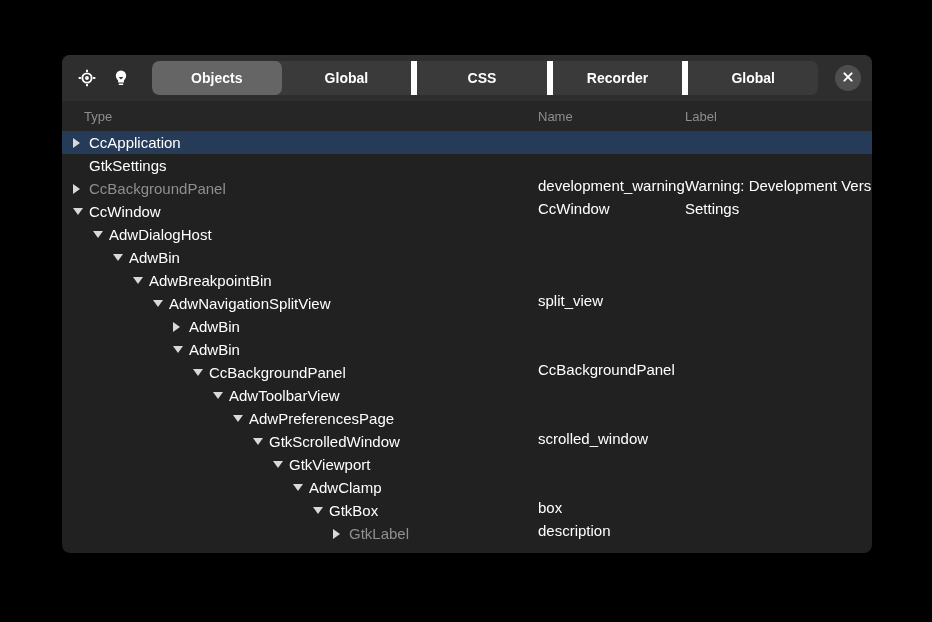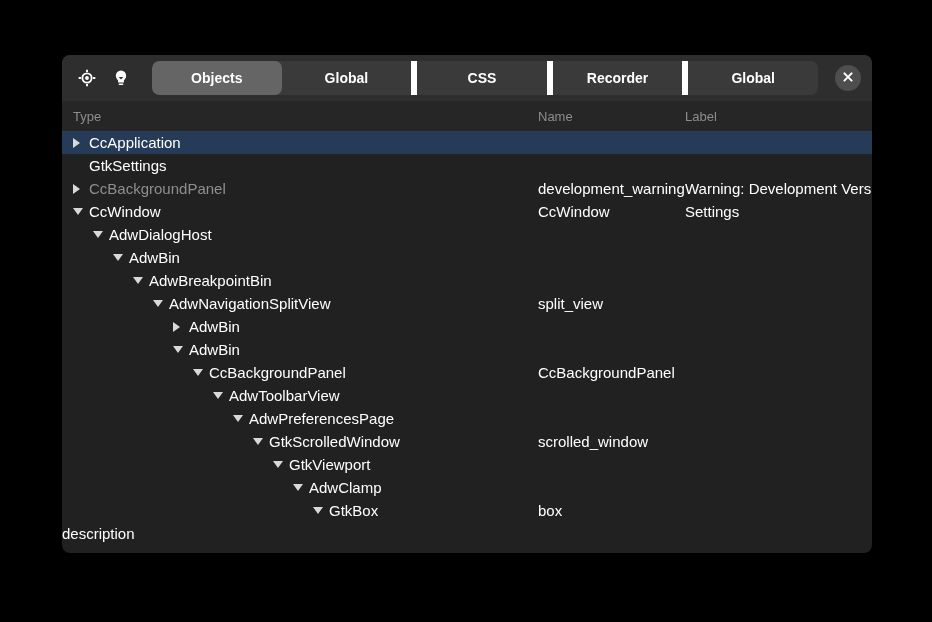--- a/index.html
+++ b/index.html
@@ -44,28 +44,28 @@
     position:absolute; right:11px; top:10px; width:26px; height:26px;
     border-radius:50%; background:#4e4e4e; display:flex;
     align-items:center; justify-content:center; cursor:pointer;
   }
 
   
   .colheaders {
     height:30px; background:#262626; display:flex; align-items:center;
     font-size:13px; color:#8d8d8d;
   }
-  .col-type  { width:476px; padding-left:11px; }
+  .col-type  { width:476px; padding-left:22px; }
   .col-name  { width:147px; }
   .col-label { flex:1; }
 
   
   .tree { background:#212121; }
   .row {
-    height:23px; display:flex; align-items:center; font-size:15px;
+    height:23px; display:flex; font-size:15px;
     color:#ffffff; cursor:pointer; white-space:nowrap;
   }
   .row.selected { background:#253b58; }
   .cell-type  { width:476px; display:flex; align-items:center; overflow:hidden; }
   .cell-name  { width:147px; overflow:hidden; }
   .cell-label { flex:1; overflow:hidden; }
   .indent { flex:0 0 auto; }
   .expander {
     flex:0 0 18px; height:23px; display:flex; align-items:center;
     justify-content:flex-start; padding-left:2px;
@@ -315,18 +315,25 @@
           <span class="indent" style="width: 249px;"></span>
           <span class="expander">
             <span class="arr-down"></span>
           </span>
           <span>GtkBox</span>
         </div>
         <div class="cell-name">box</div>
         <div class="cell-label"></div>
       </div>
       <div class="row">
+        <div class="cell-type">
+          <span class="indent" style="width: 269px;"></span>
+          <span class="expander">
+            <span class="arr-right"></span>
+          </span>
+          <span class="dim">GtkLabel</span>
+        </div>
         <div class="cell-name">description</div>
         <div class="cell-label"></div>
       </div>
     </div>
 
 </div>
 
 </body></html>

